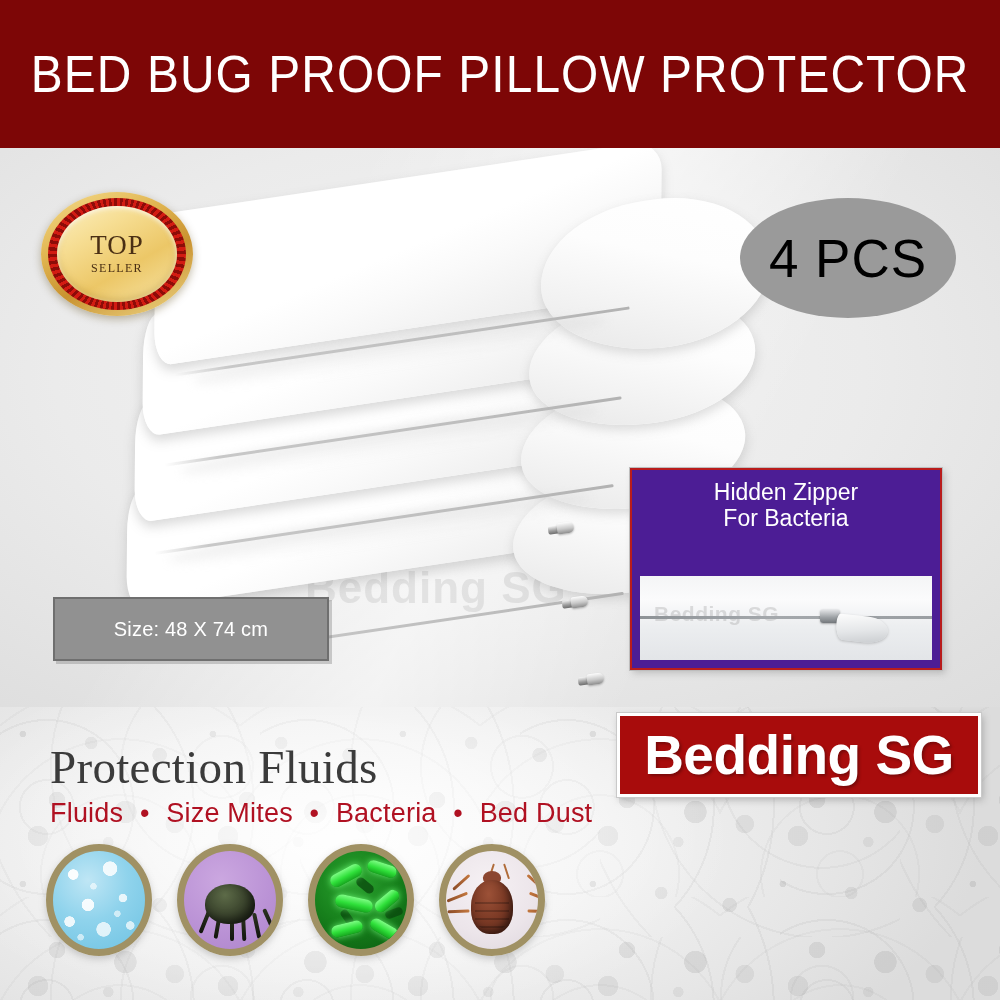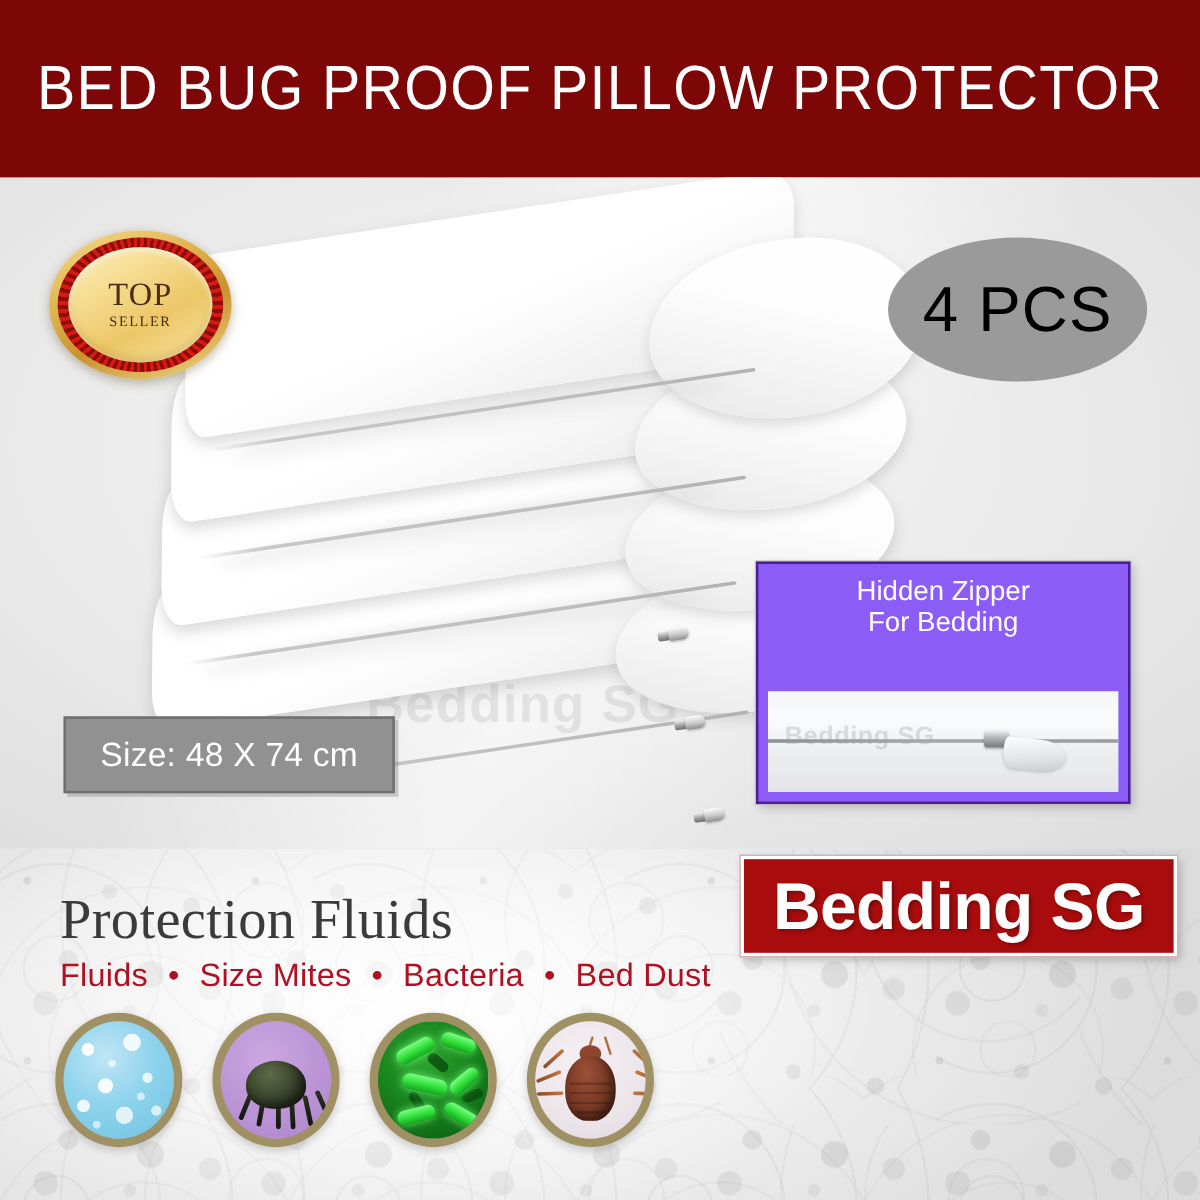--- a/index.html
+++ b/index.html
@@ -166,27 +166,27 @@
 
   
   .size-label{
     position:absolute; left:53px; top:597px; width:276px; height:64px;
     background:#919191;
     border:2px solid #6f6f6f;
     box-shadow:3px 3px 0 rgba(120,120,120,.35);
     display:flex; align-items:center; justify-content:center;
     z-index:30;
   }
-  .size-label-text{ color:#ffffff; font-size:28px; letter-spacing:.2px; }
+  .size-label-text{ color:#ffffff; font-size:20px; letter-spacing:.2px; }
 
   
   .zipper-panel{
     position:absolute; left:630px; top:468px; width:312px; height:202px;
-    background:#8b5cf6;
-    border:2px solid #4c1d95;
+    background:#4c1d95;
+    border:2px solid #b91c1c;
     box-shadow:0 0 0 1px #bdbdbd, 3px 3px 7px rgba(110,110,110,.35);
     z-index:30; overflow:hidden;
   }
   .zipper-caption{
     padding:9px 8px 6px;
     text-align:center;
     color:#ffffff; font-size:23px; line-height:1.14;
   }
   .zipper-caption div{ white-space:nowrap; }
   .zipper-photo{
@@ -444,21 +444,21 @@
     <span class="badge-pcs-label">4 PCS</span>
   </div>
 
   <div class="size-label">
     <span class="size-label-text">Size: 48 X 74 cm</span>
   </div>
 
   <div class="zipper-panel">
     <div class="zipper-caption">
       <div>Hidden Zipper</div>
-      <div>For Bedding</div>
+      <div>For Bacteria</div>
     </div>
     <div class="zipper-photo">
       <div class="zipper-photo-wm">Bedding SG</div>
       <div class="zipper-photo-line"></div>
       <div class="zipper-photo-pull"></div>
       <div class="zipper-photo-tab"></div>
     </div>
   </div>
 
   <div class="bottom">

